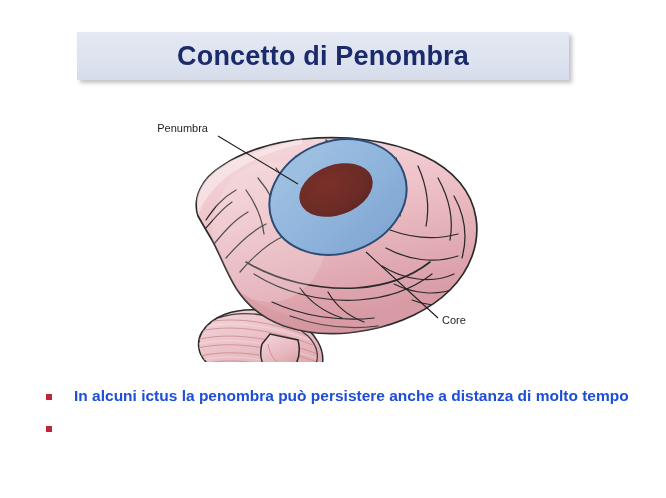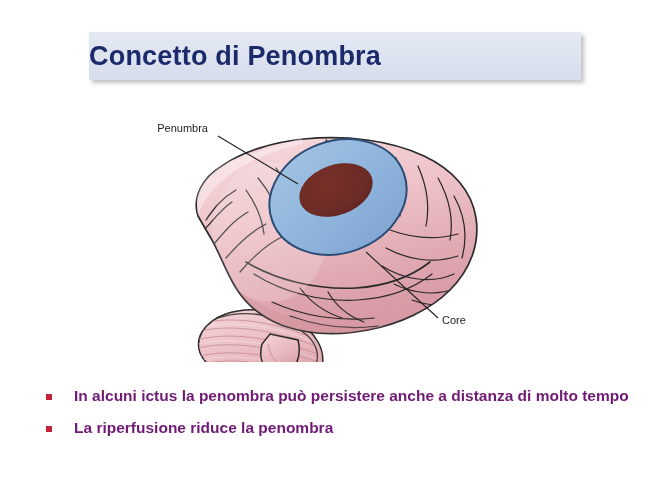--- a/index.html
+++ b/index.html
@@ -12,28 +12,29 @@
     height: 498px;
     position: relative;
     overflow: hidden;
     font-family: "Liberation Sans", sans-serif;
     background: #ffffff;
   }
 
   
   #title-banner {
     position: absolute;
-    left: 89px;
+    left: 77px;
     top: 32px;
     width: 492px;
     height: 48px;
     background: linear-gradient(180deg, #e4e9f3 0%, #dde3ef 55%, #d6dcea 100%);
     box-shadow: 3px 3px 4px rgba(120,120,130,0.45);
     display: flex;
     align-items: center;
+    justify-content: center;
   }
   #title-text {
     font-size: 27px;
     font-weight: bold;
     color: #1b2a6b;
     letter-spacing: 0.2px;
     white-space: nowrap;
     line-height: 1;
   }
 
@@ -64,21 +65,21 @@
     width: 6px;
     height: 6px;
     background: #c0243a;
     margin-top: 8px;
     margin-right: 22px;
     flex: 0 0 auto;
   }
   .bullet-text {
     font-size: 15.5px;
     font-weight: bold;
-    color: #701a75;
+    color: #1d4ed8;
     line-height: 1.28;
     max-width: 555px;
   }
 </style>
 </head>
 <body>
 
 <div id="title-banner">
   <div id="title-text">Concetto di Penombra</div>
 </div>
@@ -246,16 +247,15 @@
 
 <div id="bullet-list">
 
   <div class="bullet-row">
     <span class="bullet-marker"></span>
     <span class="bullet-text">In alcuni ictus la penombra può persistere anche a distanza di molto tempo</span>
   </div>
 
   <div class="bullet-row">
     <span class="bullet-marker"></span>
-    <span class="bullet-text">La riperfusione riduce la penombra</span>
   </div>
 
 </div>
 
 </body></html>

